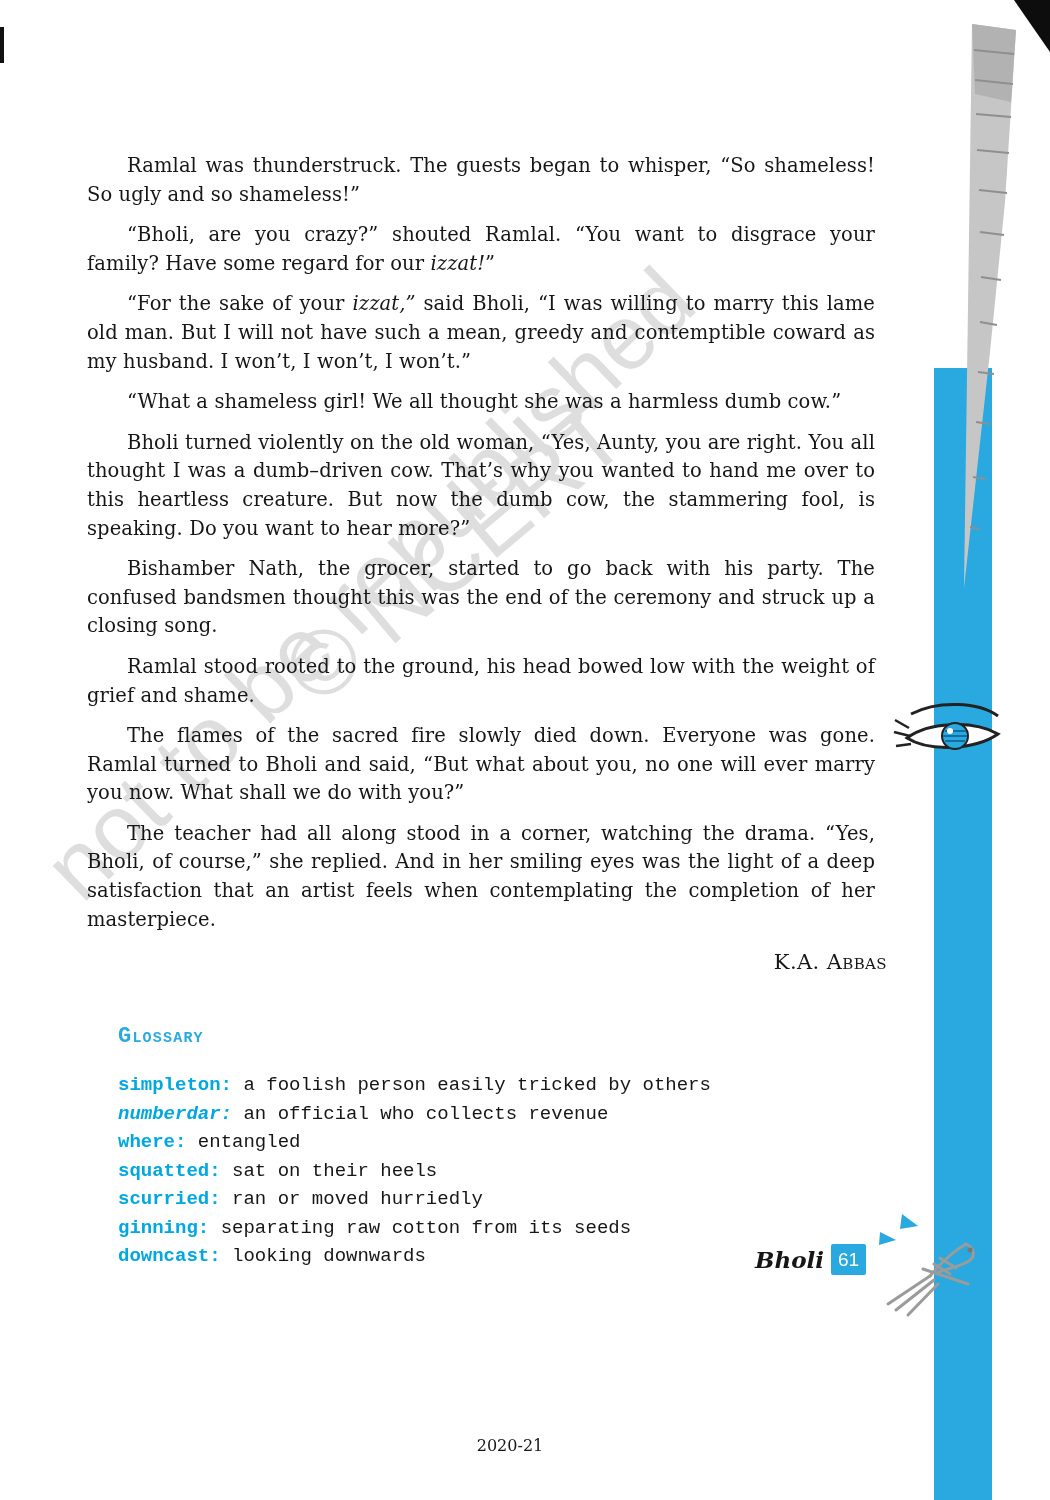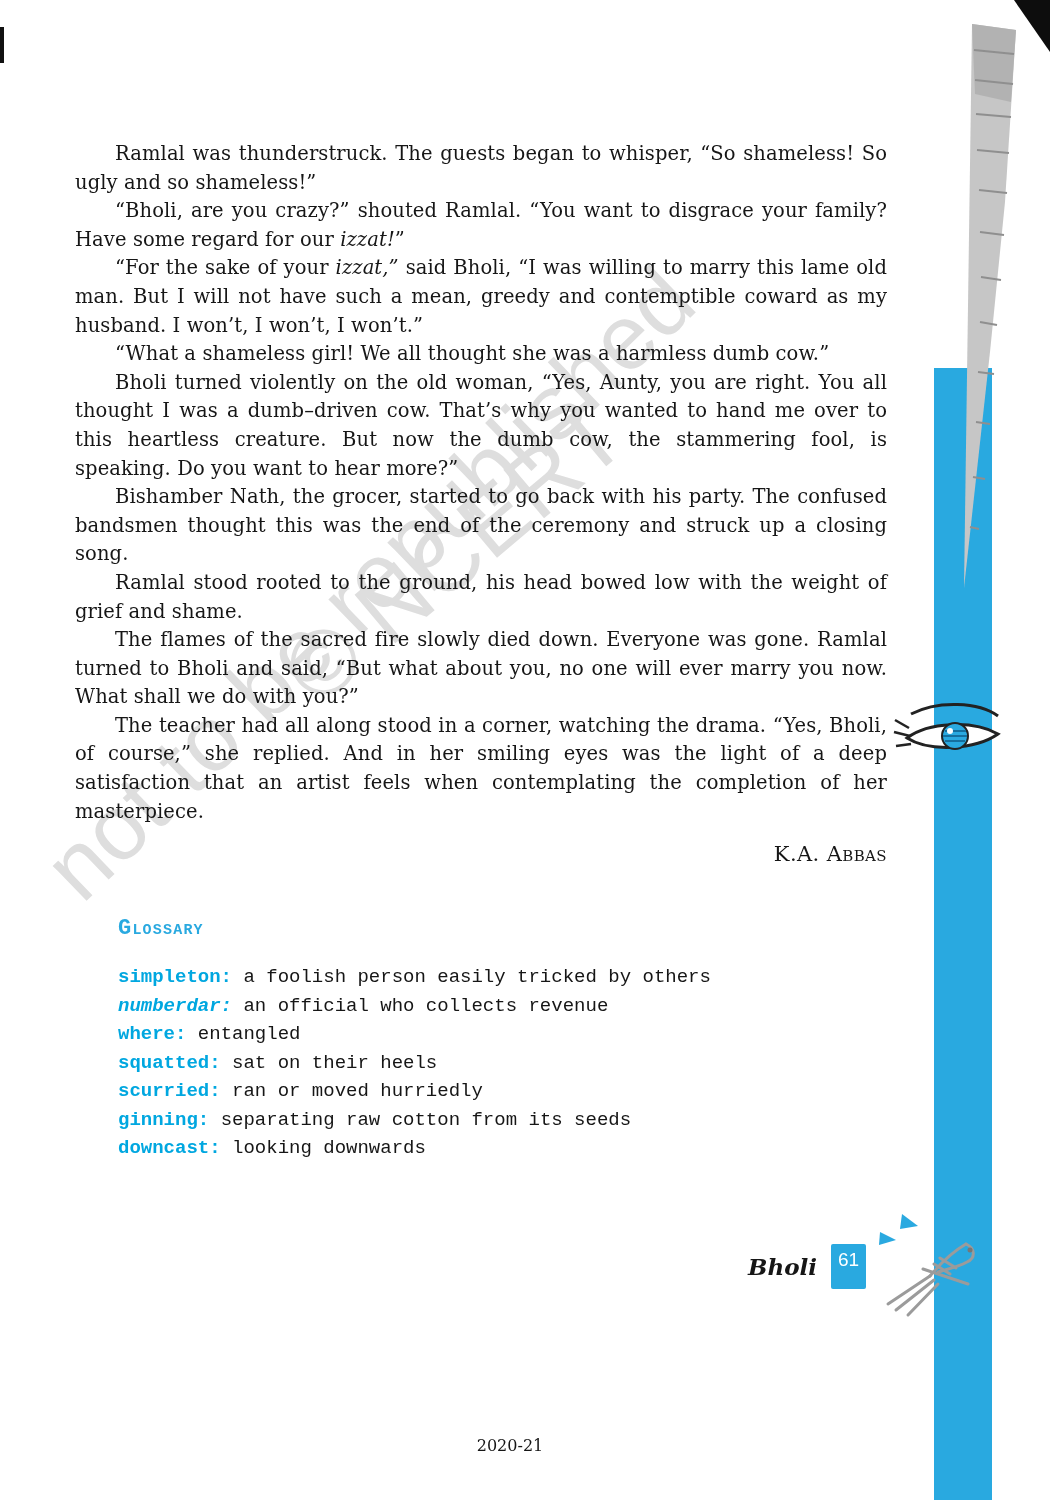--- a/index.html
+++ b/index.html
@@ -8,45 +8,45 @@
     font-family:"DejaVu Serif","Liberation Serif",serif;color:#161616;
     --accent:#29a9e0;--term:#00a7e0;
   }
   
   .wm{position:absolute;color:#dedede;font-family:"Liberation Sans",sans-serif;
       pointer-events:none;white-space:nowrap;z-index:1;font-weight:400;}
   .wm1{left:250px;top:500px;font-size:92px;transform:rotate(-40deg);}
   .wm2{left:60px;top:830px;font-size:92px;transform:rotate(-44deg);transform-origin:left center;}
   
   .content{position:absolute;left:75px;top:140px;width:812px;z-index:3;}
-  .content p{margin:0;text-indent:40px;font-size:19.5px;line-height:28.6px;
+  .content p{margin:12px;text-indent:40px;font-size:19.5px;line-height:28.6px;
              text-align:justify;letter-spacing:0.1px;}
   .content p em{font-style:italic;}
   .author{margin-top:16px;text-align:right;font-size:21px;font-variant:small-caps;
           letter-spacing:0.4px;}
   .glossary{margin-top:50px;margin-left:43px;font-family:Liberation Mono, monospace;}
   .glossary-title{margin:0 0 22px 0;color:var(--accent);font-size:22px;
                   font-variant:small-caps;letter-spacing:1.2px;font-weight:bold;}
   .glossary-row{font-size:19px;line-height:28.5px;}
   .glossary-row .term{color:var(--term);font-weight:bold;}
   .glossary-row .term.italic{font-style:italic;}
   
   .blue-band{position:absolute;left:934px;top:368px;width:58px;height:1132px;
              background:var(--accent);z-index:2;}
   .pencil{position:absolute;left:950px;top:22px;z-index:2;}
   .eye{position:absolute;left:893px;top:698px;z-index:4;}
   .bird{position:absolute;left:868px;top:1212px;z-index:4;}
   .corner-tr{position:absolute;left:1014px;top:0;z-index:5;}
   .edge-tl{position:absolute;left:0;top:27px;width:4px;height:36px;background:#111;z-index:5;}
   
   .footer-right{position:absolute;top:1244px;right:184px;display:flex;align-items:center;
-                gap:14px;z-index:4;}
+                gap:7px;z-index:4;}
   .chapter-name{font-style:italic;font-weight:bold;font-size:23px;
                 font-family:"DejaVu Serif",serif;}
-  .page-number{display:inline-block;background:var(--accent);color:#fff;width:35px;height:45px;
+  .page-number{display:inline-block;background:var(--accent);color:#fff;width:35px;height:31px;
                line-height:31px;text-align:center;font-family:"Liberation Sans",sans-serif;
                font-size:19px;border-radius:2px;}
   .footer-year{position:absolute;left:10px;top:1436px;width:1000px;text-align:center;
                font-size:16px;z-index:3;font-family:"DejaVu Serif",serif;}
 </style>
 </head>
 <body>
 
 <div class="page" style="--accent: #29a9e0; --term: #00a7e0;">
 

